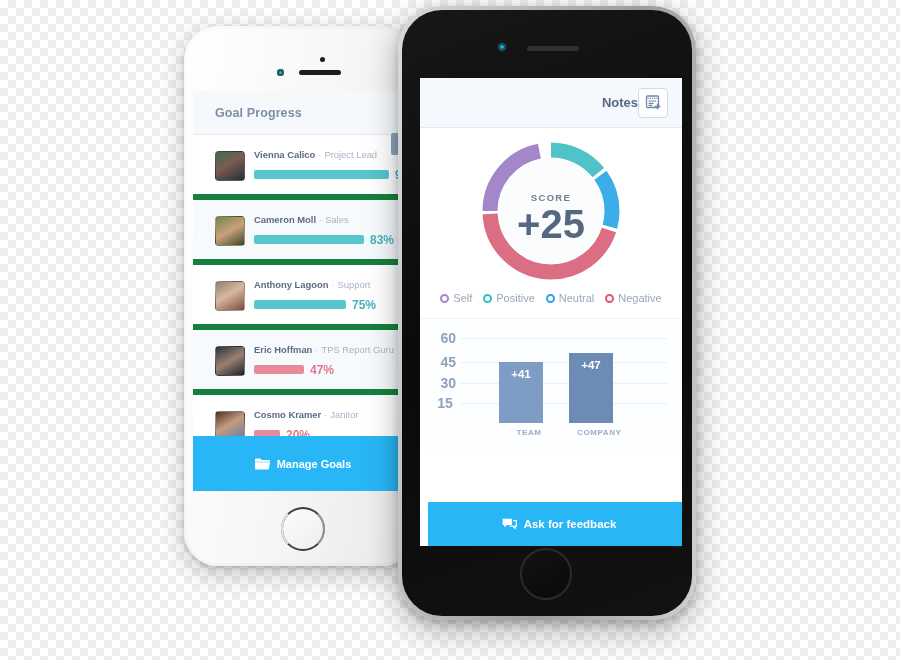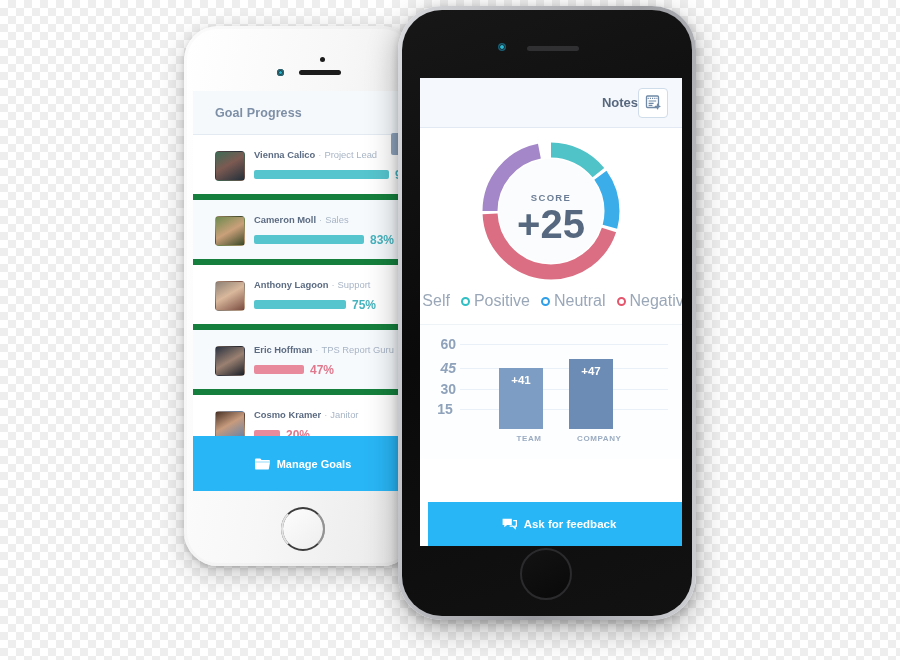--- a/index.html
+++ b/index.html
@@ -207,21 +207,21 @@
   .legend {
     display: flex; align-items: center; justify-content: center;
     gap: 11px; padding: 4px 0 14px;
     background:#fff;
   }
   .legend-item { display:flex; align-items:center; gap:4px; }
   .legend-ring {
     width: 9px; height: 9px; border-radius: 50%;
     border: 2.4px solid #000; background: transparent;
   }
-  .legend-label { font-size: 16px; color: #9aa7b8; }
+  .legend-label { font-size: 11px; color: #9aa7b8; }
 
   
   .barchart {
     position: relative;
     height: 135px;
     background: #fdfeff;
     border-top: 1px solid #eef3f8;
     padding: 12px 14px 0 14px;
   }
   .bc-plot { position: relative; height: 92px; margin-left: 26px; }
@@ -421,21 +421,21 @@
       </div>
 
       <div class="barchart">
         <div class="bc-plot">
           <div class="bc-grid" style="top:8%;"></div>
           <div class="bc-grid" style="top:33.5%;"></div>
           <div class="bc-grid" style="top:56%;"></div>
           <div class="bc-grid" style="top:78.5%;"></div>
 
           <span class="bc-ytick" style="top:8%;">60</span>
-          <span class="bc-ytick" style="top:33.5%;font-style:italic;">45</span>
+          <span class="bc-ytick" style="top:33.5%;">45</span>
           <span class="bc-ytick" style="top:56%;">30</span>
           <span class="bc-ytick" style="top:78.5%;text-align:center;">15</span>
 
           <div class="bc-bars">
             <div class="bc-bar-col">
               <div class="bc-bar" style="height:61px;background:#7D9DC4;">
                 <span class="bc-bar-val">+41</span>
               </div>
             </div>
             <div class="bc-bar-col">

